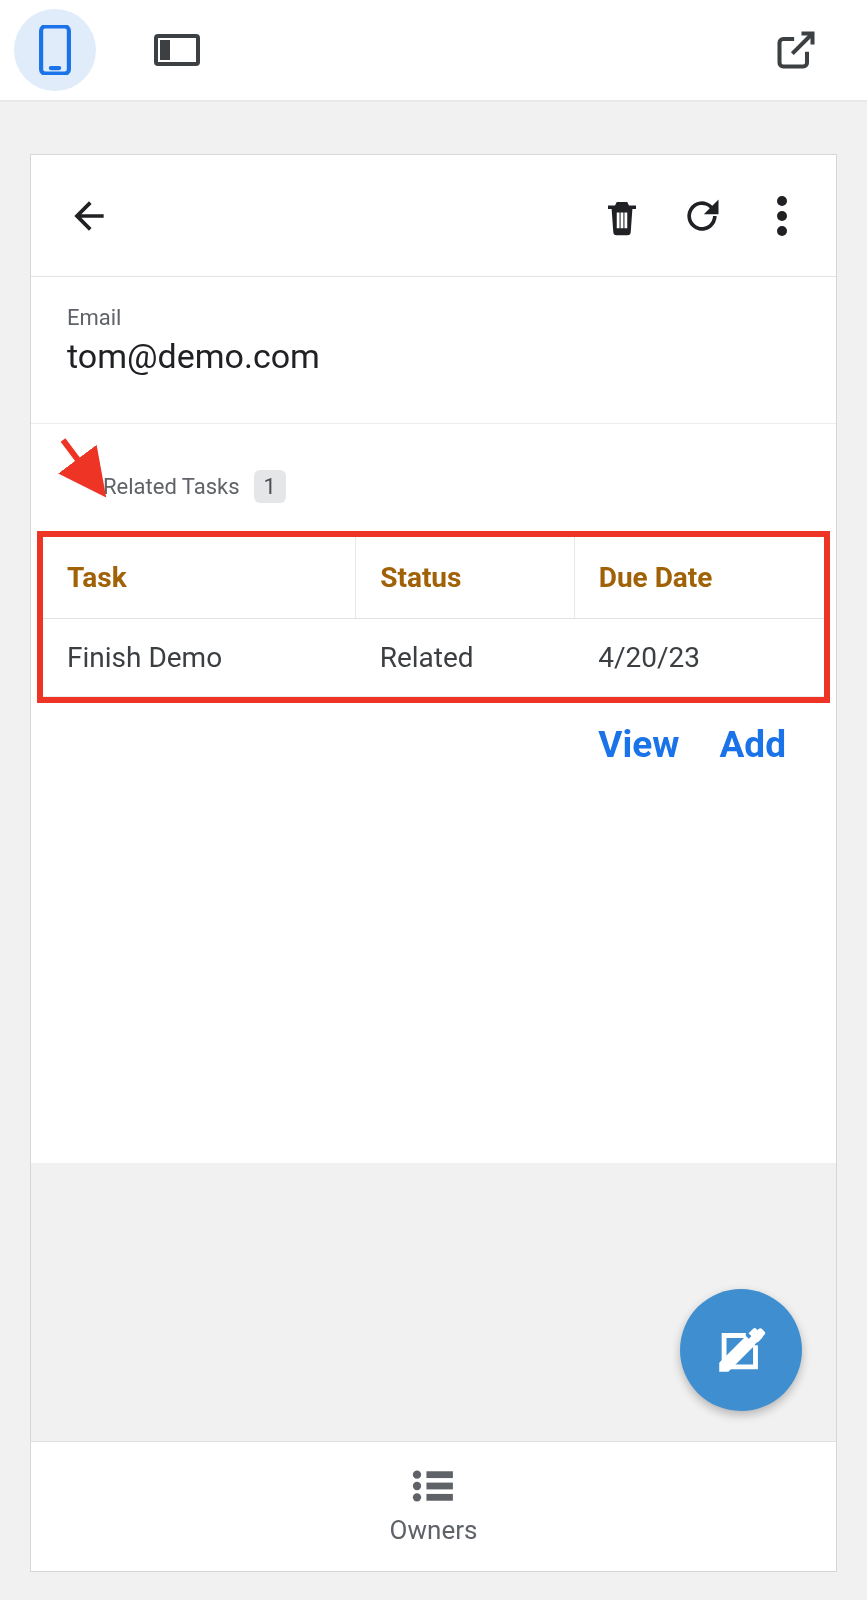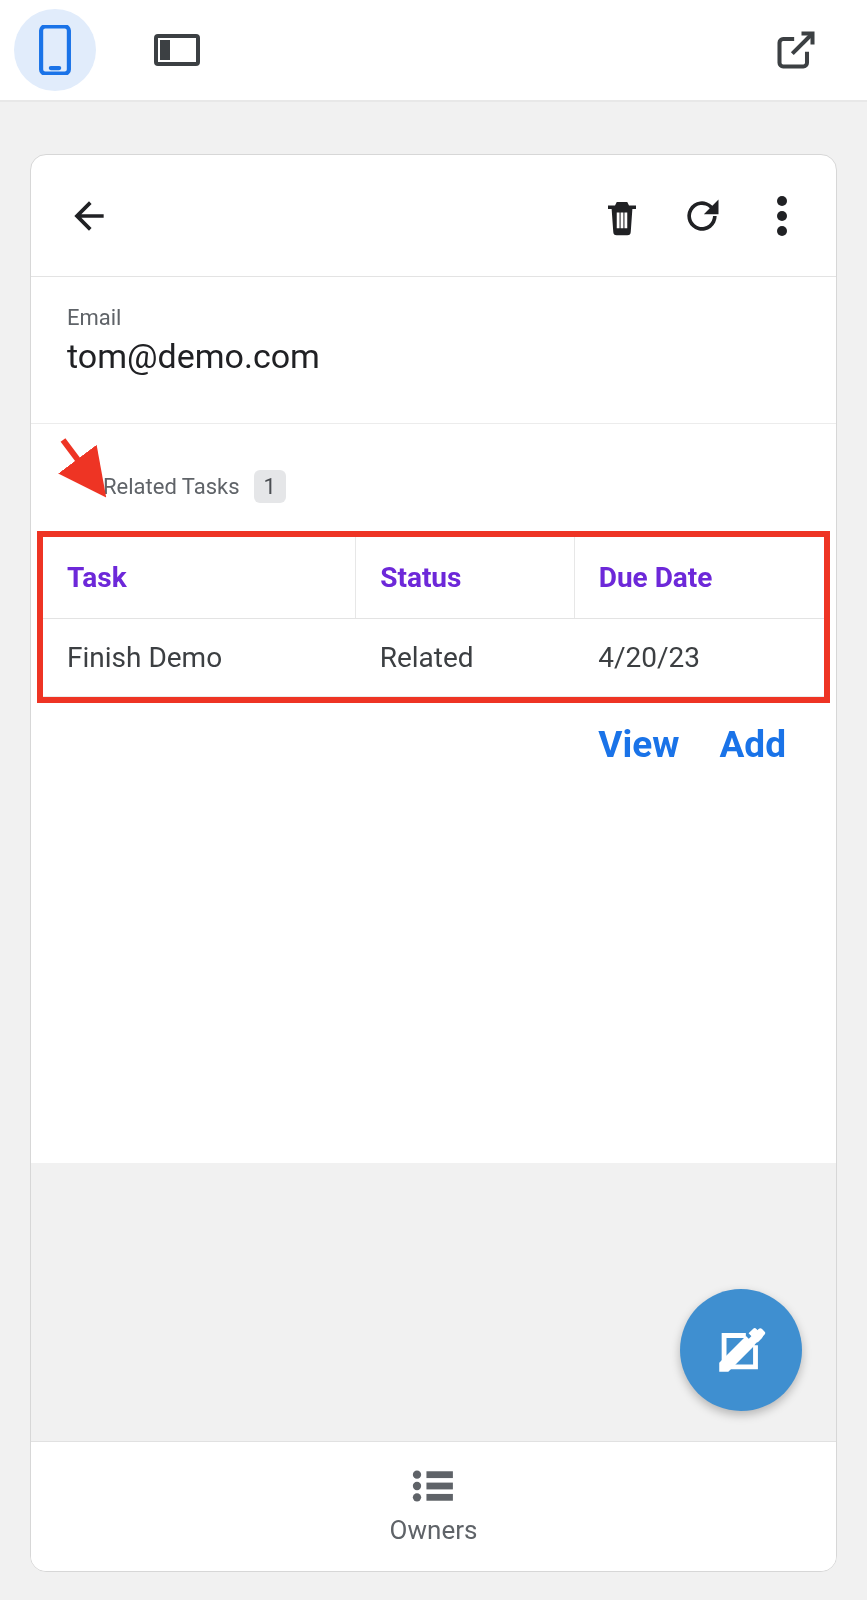--- a/index.html
+++ b/index.html
@@ -43,21 +43,21 @@
     padding: 32px 30px 28px 30px;
     display: flex; align-items: flex-start; justify-content: flex-start;
   }
 
   
   .preview-card {
     width: 100%;
     height: 1418px;
     background: #fff;
     border: 1px solid #d7d7d7;
-    border-radius: 16px;
+    border-radius: 0;
     overflow: hidden;
     display: flex; flex-direction: column;
     position: relative;
     margin-top: 20px;
   }
 
   
   .app-header {
     height: 122px;
     border-bottom: 1px solid #e3e3e3;
@@ -135,21 +135,21 @@
     border-collapse: collapse;
     font-size: 28px;
   }
   table.rel-table th {
     text-align: left;
     font-weight: 700;
     font-size: 28px;
     padding: 24px 24px;
     border-bottom: 1px solid #e3e3e3;
     border-right: 1px solid #e7e7e7;
-    color: #6d28d9;
+    color: #a16207;
   }
   table.rel-table th:last-child { border-right: none; }
   table.rel-table td {
     padding: 22px 24px;
     border-bottom: 1px solid #ececec;
     color: #3c3f42;
     font-size: 28px;
   }
 
   

